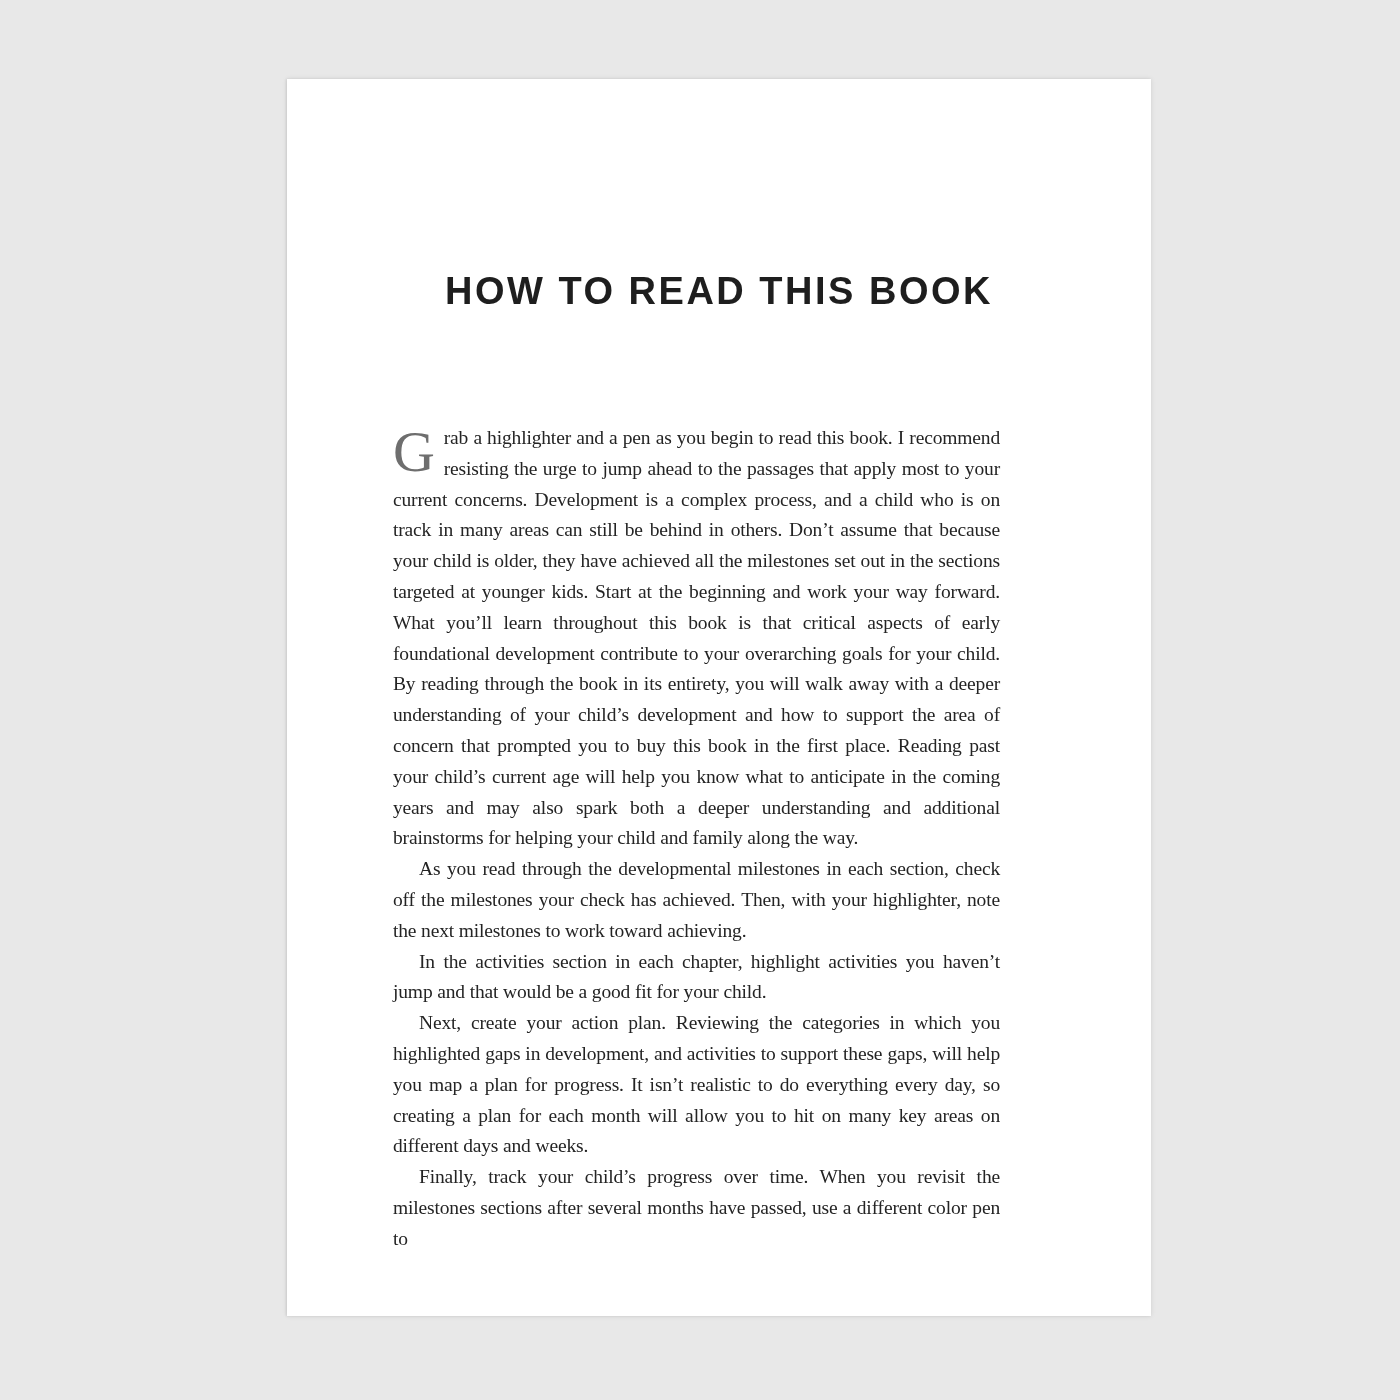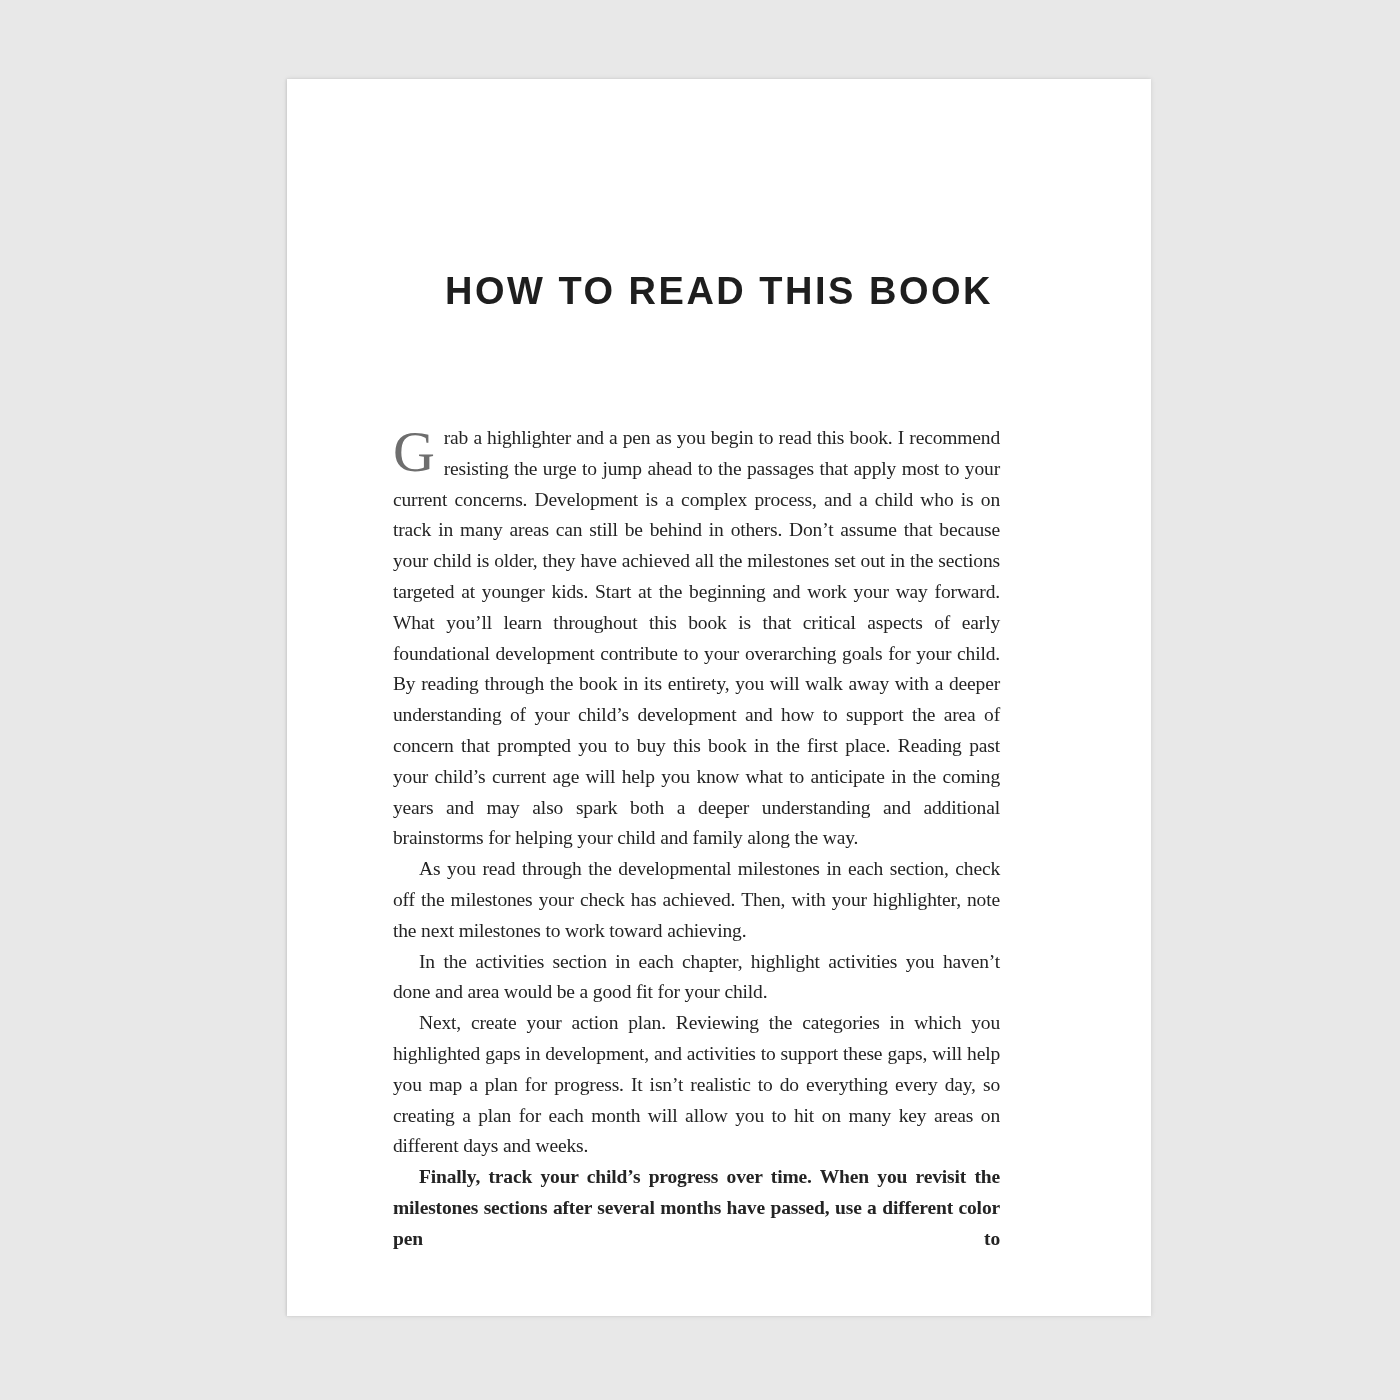--- a/index.html
+++ b/index.html
@@ -41,38 +41,38 @@
     left: 106px; top: 344px;
     width: 607px;
     font-size: 19.5px;
     letter-spacing: -0.15px;
     line-height: 30.8px;
     color: var(--text);
     text-align: justify;
   }
   .body-text p { text-align: justify; }
   .body-text p.indent { text-indent: 26px; }
-  .body-text p.cutoff { text-align-last: justify; font-weight: bold; }
+  .body-text p.cutoff { text-align-last: justify; }
   .drop-cap {
     float: left;
     font-size: 58px;
     line-height: 50px;
     height: 57px;
     padding-top: 4px;
     margin-right: 9px;
     color: var(--dropcap);
     font-family: "Liberation Serif", serif;
   }
 </style>
 </head>
 <body>
 
 <div class="book-page">
   <h1 class="page-title">HOW TO READ THIS BOOK</h1>
 
   <div class="body-text">
     <p><span class="drop-cap">G</span><span>rab a highlighter and a pen as you begin to read this book. I recommend resisting the urge to jump ahead to the passages that apply most to your current concerns. Development is a complex process, and a child who is on track in many areas can still be behind in others. Don’t assume that because your child is older, they have achieved all the milestones set out in the sections targeted at younger kids. Start at the beginning and work your way forward. What you’ll learn throughout this book is that critical aspects of early foundational development contribute to your overarching goals for your child. By reading through the book in its entirety, you will walk away with a deeper understanding of your child’s development and how to support the area of concern that prompted you to buy this book in the first place. Reading past your child’s current age will help you know what to anticipate in the coming years and may also spark both a deeper understanding and additional brainstorms for helping your child and family along the way.</span></p>
     <p class="indent">As you read through the developmental milestones in each section, check off the milestones your check has achieved. Then, with your highlighter, note the next milestones to work toward achieving.</p>
-    <p class="indent">In the activities section in each chapter, highlight activities you haven’t done and area would be a good fit for your child.</p>
+    <p class="indent">In the activities section in each chapter, highlight activities you haven’t jump and that would be a good fit for your child.</p>
     <p class="indent">Next, create your action plan. Reviewing the categories in which you highlighted gaps in development, and activities to support these gaps, will help you map a plan for progress. It isn’t realistic to do everything every day, so creating a plan for each month will allow you to hit on many key areas on different days and weeks.</p>
     <p class="indent cutoff">Finally, track your child’s progress over time. When you revisit the milestones sections after several months have passed, use a different color pen to</p>
   </div>
 </div>
 
 </body></html>

